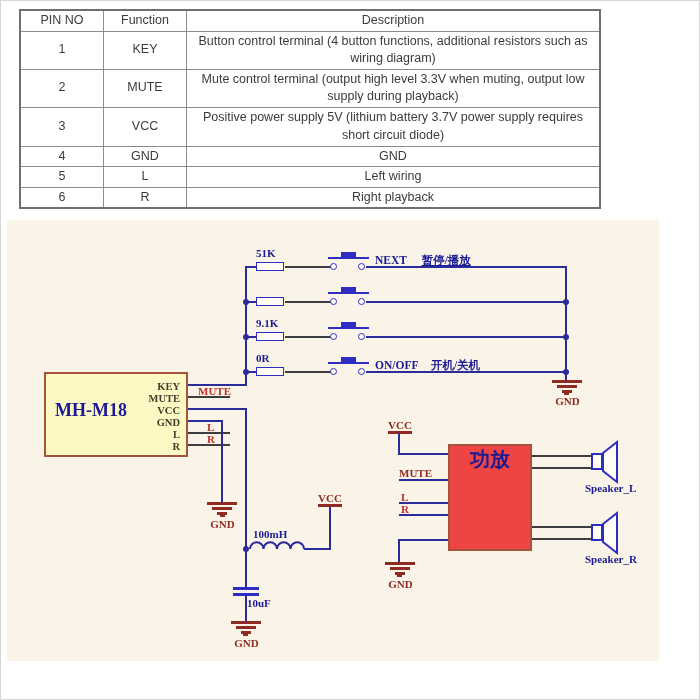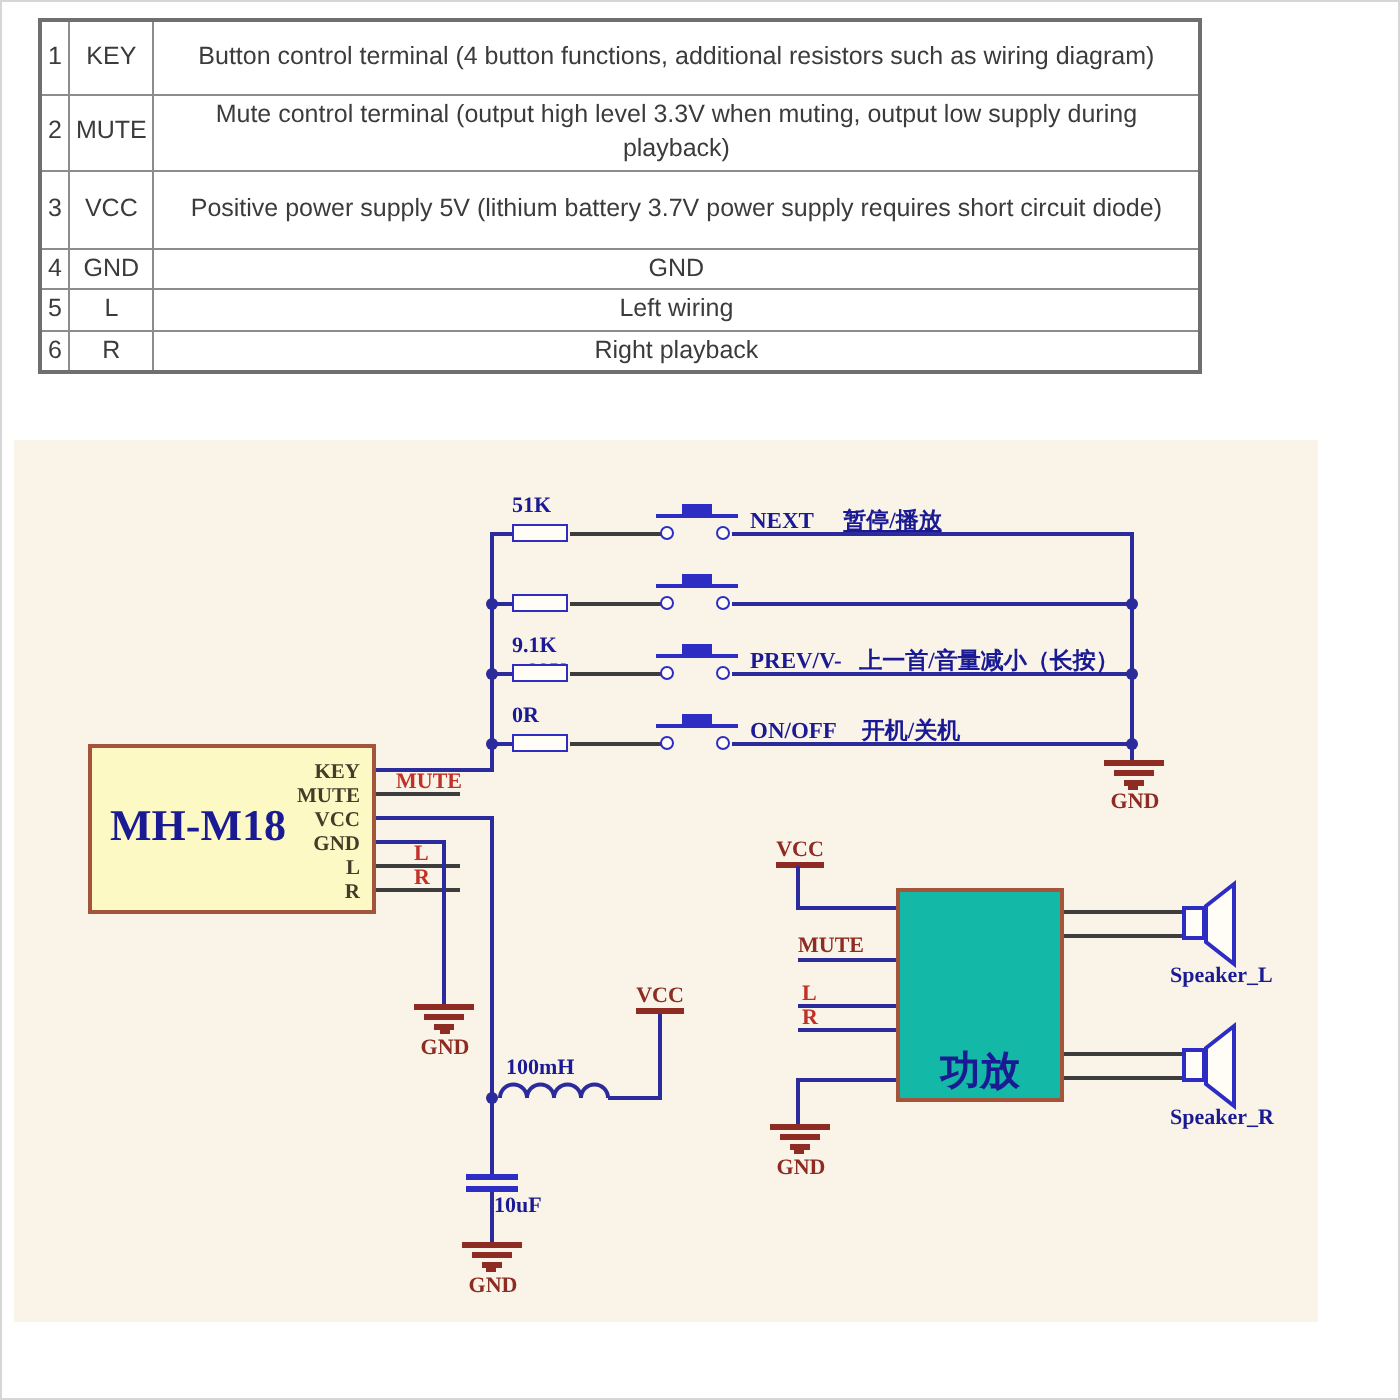--- a/index.html
+++ b/index.html
@@ -25,36 +25,41 @@
   .capb{background:#2d2dc4;}
   .dot{position:absolute;width:6px;height:6px;border-radius:50%;background:#2b2b9c;}
   .t{position:absolute;white-space:nowrap;font-weight:bold;}
   .nv{color:#1a1a94;font-size:11.5px;}
   .vlb{color:#1a1a94;font-size:11px;}
   .rl{color:#c13128;font-size:11px;}
   .ml{color:#8e2b22;font-size:11px;}
   .ctr{text-align:center;}
   .modbox{position:absolute;left:43px;top:371px;width:144px;height:85px;background:#fdf9c5;
           border:2px solid #a5543c;box-sizing:border-box;}
-  .modbox .title{position:absolute;left:9px;top:26px;font-weight:bold;color:#1a1a94;font-size:22px;}
+  .modbox .title{position:absolute;left:9px;top:26px;font-weight:bold;color:#1a1a94;font-size:18px;}
   .pinlbl{position:absolute;right:6px;width:80px;text-align:right;font-weight:bold;
           font-size:10.5px;color:#463a28;line-height:11px;}
-  .ampbox{position:absolute;left:447px;top:443px;width:84px;height:107px;background:#14b8a6;
-          border:2px solid #a5543c;box-sizing:border-box;display:flex;align-items:flex-end;justify-content:center;}
+  .ampbox{position:absolute;left:447px;top:443px;width:84px;height:107px;background:#ef4444;
+          border:2px solid #a5543c;box-sizing:border-box;display:flex;align-items:flex-start;justify-content:center;}
   .ampbox .title{font-weight:bold;color:#1a1a94;font-size:20px;}
   .spkrect{position:absolute;width:12px;height:17px;border:2px solid #2d2dc4;background:#fffdf6;box-sizing:border-box;}
   svg{position:absolute;overflow:visible;}
 </style>
 </head>
 <body>
 
 <div class="canvas">
 
   <table class="pin-table">
     <tbody>
+        <tr style="height:17px;">
+      <th class="col-pin">PIN NO</th>
+      <th class="col-fn">Function</th>
+      <th>Description</th>
+    </tr>
     <tr style="height:37px;">
       <td>1</td>
       <td>KEY</td>
       <td>Button control terminal (4 button functions, additional resistors such as wiring diagram)</td>
     </tr>
     <tr style="height:37px;">
       <td>2</td>
       <td>MUTE</td>
       <td>Mute control terminal (output high level 3.3V when muting, output low supply during playback)</td>
     </tr>
@@ -116,24 +121,20 @@
 
     <span class="t vlb" style="left:255px;top:316px;">9.1K</span>
     <i class="w" style="left:244px;top:335px;width:12px;height:2px;"></i>
     <i class="res" style="left:255px;top:331px;"></i>
     <i class="k" style="left:284px;top:335px;width:46px;height:2px;"></i>
     <i class="capb" style="left:327px;top:326px;width:41px;height:2px;"></i>
     <i class="capb" style="left:340px;top:321px;width:15px;height:6px;"></i>
     <i class="circ" style="left:329px;top:332px;"></i>
     <i class="circ" style="left:357px;top:332px;"></i>
     <i class="w" style="left:365px;top:335px;width:201px;height:2px;"></i>
-    <span class="t nv" style="left:374px;top:322px;">
-      <span>PREV/V-</span>
-      <span style="margin-left:6px;">上一首/音量减小（长按）</span>
-    </span>
     <i class="dot" style="left:242px;top:333px;"></i>
     <i class="dot" style="left:562px;top:333px;"></i>
 
     <span class="t vlb" style="left:255px;top:351px;">0R</span>
     <i class="w" style="left:244px;top:370px;width:12px;height:2px;"></i>
     <i class="res" style="left:255px;top:366px;"></i>
     <i class="k" style="left:284px;top:370px;width:46px;height:2px;"></i>
     <i class="capb" style="left:327px;top:361px;width:41px;height:2px;"></i>
     <i class="capb" style="left:340px;top:356px;width:15px;height:6px;"></i>
     <i class="circ" style="left:329px;top:367px;"></i>

